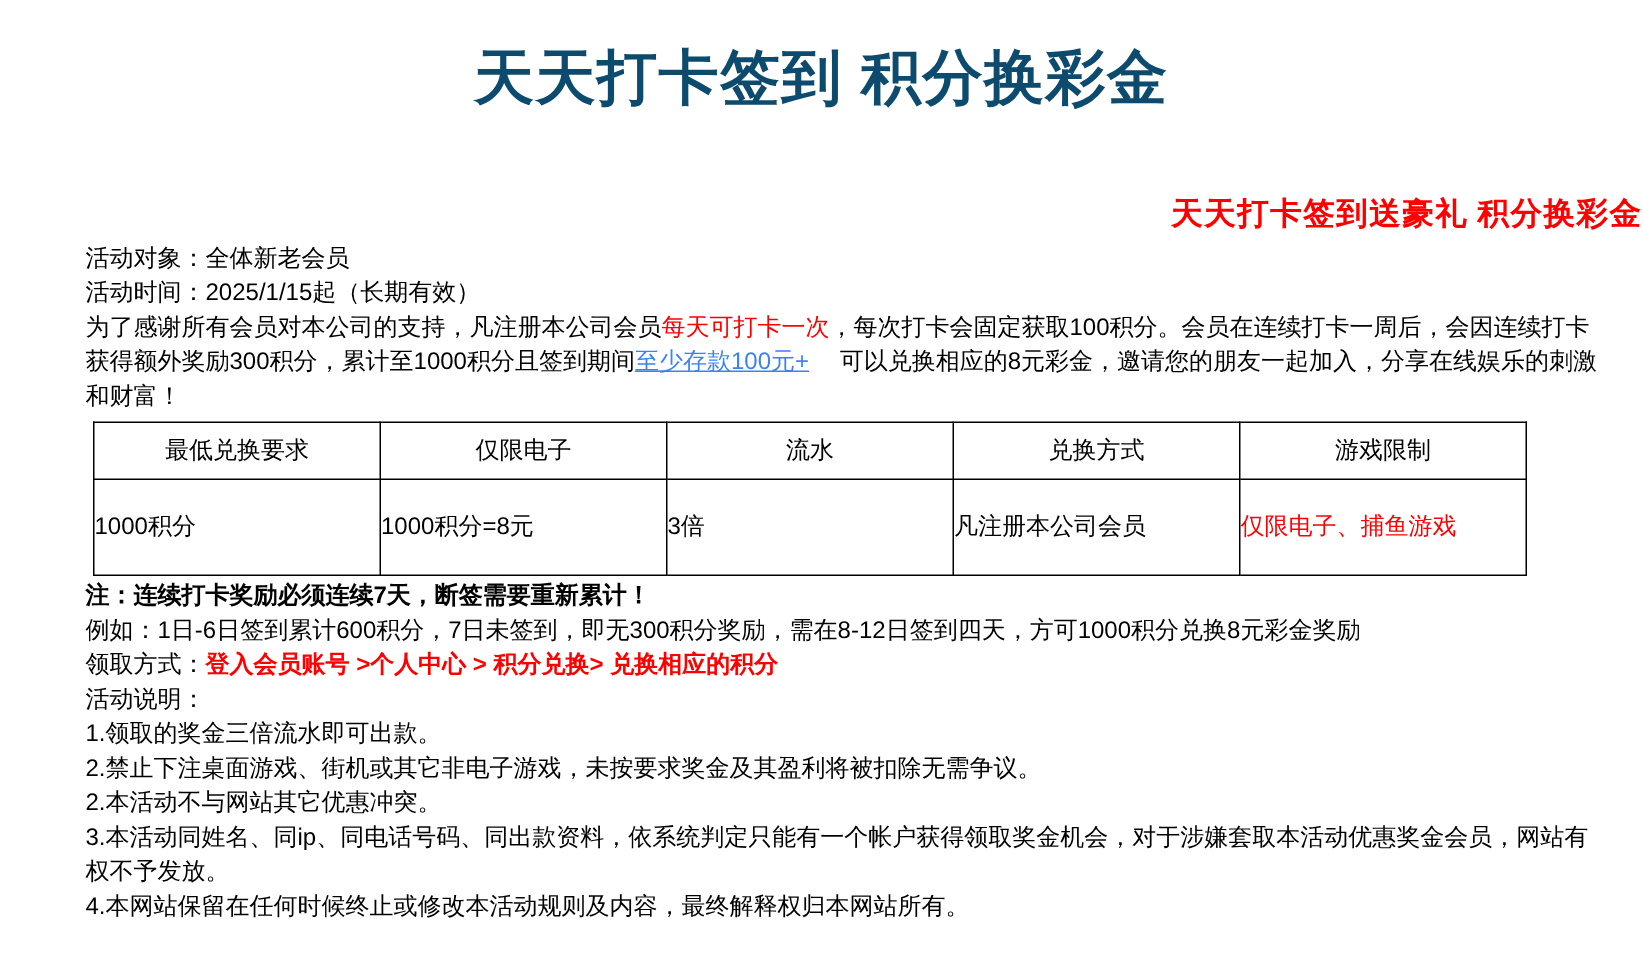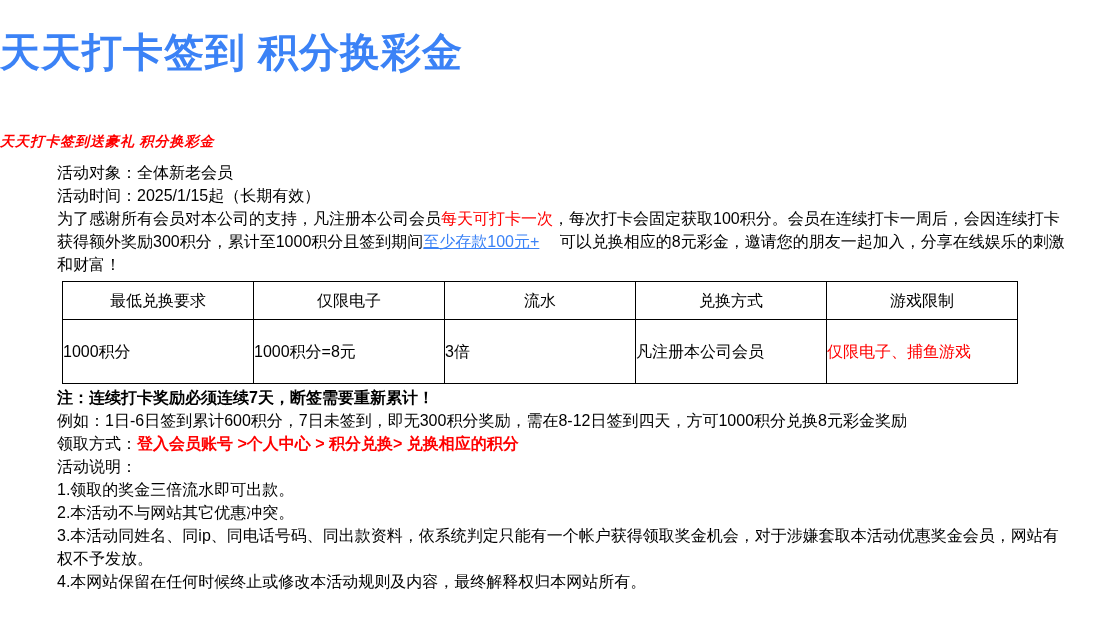--- a/index.html
+++ b/index.html
@@ -9,37 +9,37 @@
   }
   body {
     width: 1095px;
     height: 637px;
     overflow: hidden;
     font-family: "Liberation Sans", "DejaVu Sans", sans-serif;
     color: #000000;
   }
   .page-title {
     margin: 26px 0 0 0;
+    text-align: center;
     font-size: 40px;
     line-height: 52px;
     font-weight: bold;
     letter-spacing: 1px;
-    color: #3b82f6;
+    color: #0c4a6e;
     font-family: "Liberation Sans", "DejaVu Sans", sans-serif;
   }
   .sub-title {
     margin: 52px 0 0 0;
-    text-align: left;
-    font-size: 14px;
+    text-align: right;
+    font-size: 21px;
     line-height: 24px;
     font-weight: bold;
     color: #ff0000;
     font-family: "Liberation Serif", "DejaVu Serif", serif;
     letter-spacing: 1px;
-    font-style: italic;
   }
   .content {
     margin: 7px 10px 0 57px;
     width: 1010px;
     font-size: 16px;
     line-height: 23px;
   }
   .info-line {
     line-height: 23px;
   }
@@ -113,20 +113,21 @@
     <div class="note-line bold">注：连续打卡奖励必须连续7天，断签需要重新累计！</div>
 
     <div class="note-line">例如：1日-6日签到累计600积分，7日未签到，即无300积分奖励，需在8-12日签到四天，方可1000积分兑换8元彩金奖励</div>
 
     <div class="note-line"><span>领取方式：</span><span class="red claim-path">登入会员账号 &gt;个人中心 &gt; 积分兑换&gt; 兑换相应的积分</span></div>
 
     <div class="note-line">活动说明：</div>
 
     <div class="note-line">1.领取的奖金三倍流水即可出款。</div>
 
+    <div class="note-line">2.禁止下注桌面游戏、街机或其它非电子游戏，未按要求奖金及其盈利将被扣除无需争议。</div>
 
     <div class="note-line">2.本活动不与网站其它优惠冲突。</div>
 
     <div class="note-line">3.本活动同姓名、同ip、同电话号码、同出款资料，依系统判定只能有一个帐户获得领取奖金机会，对于涉嫌套取本活动优惠奖金会员，网站有权不予发放。</div>
 
     <div class="note-line">4.本网站保留在任何时候终止或修改本活动规则及内容，最终解释权归本网站所有。</div>
 
   </div>
 </div>
 

